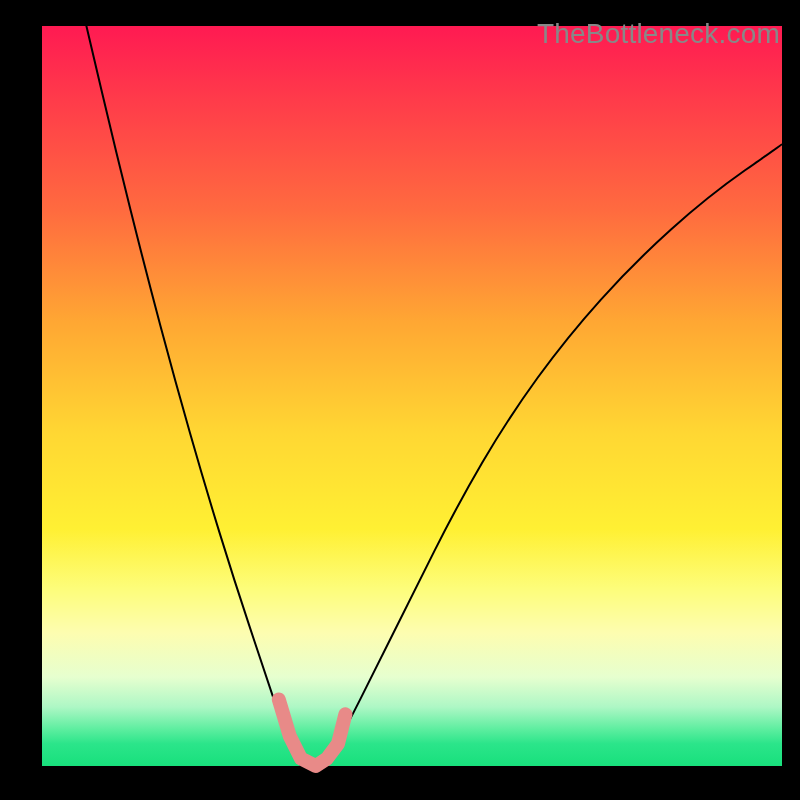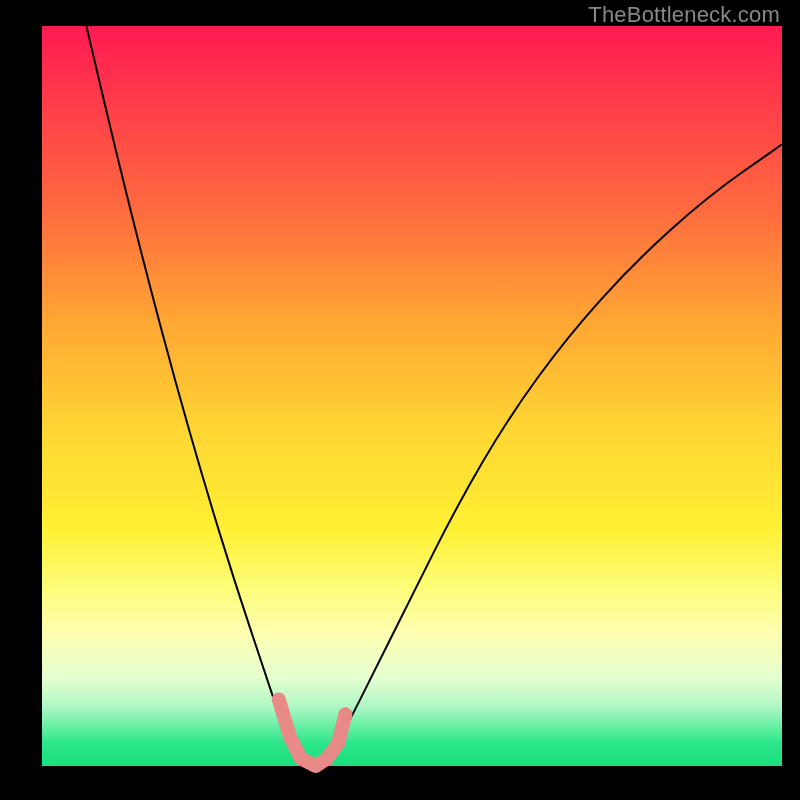--- a/index.html
+++ b/index.html
@@ -28,24 +28,24 @@
       #fdfdb0 82%,
       #e6ffcf 88%,
       #aef7c5 92%,
       #5eeea0 95%,
       #2be58a 97%,
       #18e07c 100%
     );
   }
   .watermark {
     position: absolute;
-    top: 2px;
+    top: 18px;
     right: 20px;
     color: #888;
-    font-size: 22px;
+    font-size: 28px;
     letter-spacing: 0.2px;
   }
   svg.curves {
     position: absolute;
     left: 42px;
     top: 26px;
     width: 740px;
     height: 740px;
     overflow: visible;
   }

